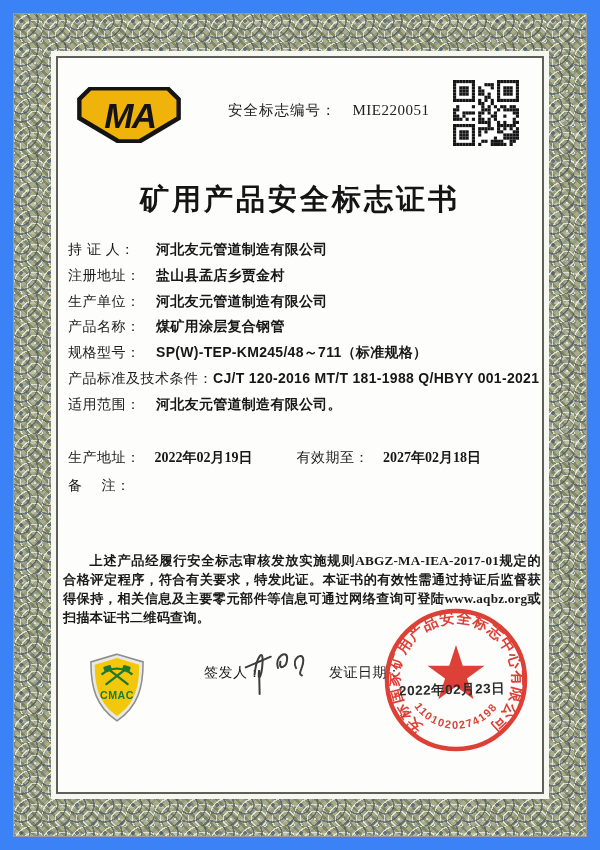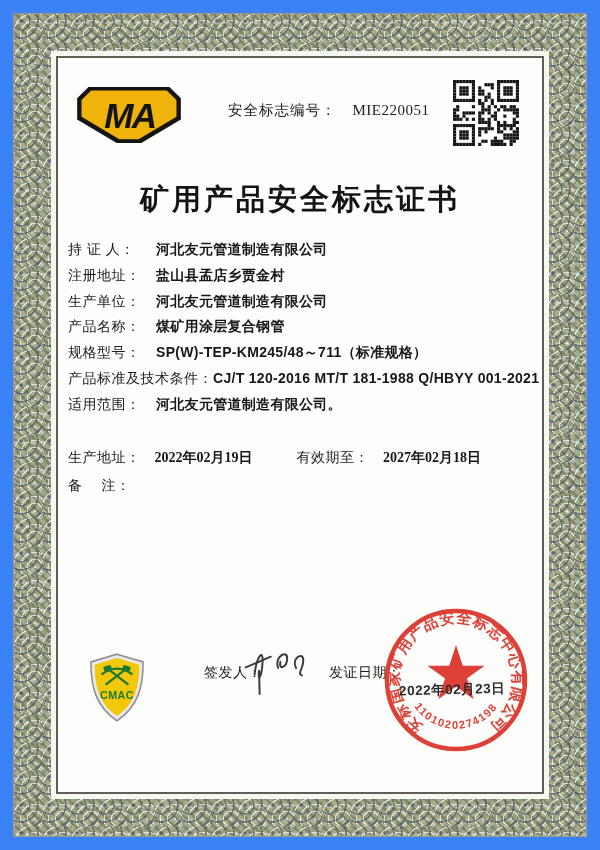--- a/index.html
+++ b/index.html
@@ -357,20 +357,21 @@
 
   <div class="abs dates-row">
     <span class="lbl">生产地址：</span>
     <span class="val">2022年02月19日</span>
     <span class="lbl second">有效期至：</span>
     <span class="val">2027年02月18日</span>
   </div>
 
   <div class="abs remark">备　 注：</div>
 
+  <div class="abs statement">上述产品经履行安全标志审核发放实施规则ABGZ-MA-IEA-2017-01规定的合格评定程序，符合有关要求，特发此证。本证书的有效性需通过持证后监督获得保持，相关信息及主要零元部件等信息可通过网络查询可登陆www.aqbz.org或扫描本证书二维码查询。</div>
 
   <div class="abs cmac">
     <svg viewBox="0 0 60 72" width="58" height="72">
       <path d="M30,1 L57,9 C57,35 52,55 30,70 C8,55 3,35 3,9 Z" fill="#e8e8e6" stroke="#8f8f8f" stroke-width="1.6"></path>
       <path d="M30,5 L53,12 C53,34 49,52 30,65 C11,52 7,34 7,12 Z" fill="#f3c70a"></path>
       <path d="M14,22 Q30,10 46,22" fill="none" stroke="#1c7a30" stroke-width="2.4"></path>
       <path d="M19,32 L41,15 M19,15 L41,32" stroke="#1c7a30" stroke-width="2.4" stroke-linecap="round"></path>
       <rect x="16" y="13" width="8" height="5" rx="1" fill="#1c7a30" transform="rotate(-18 20 15)"></rect>
       <rect x="36" y="13" width="8" height="5" rx="1" fill="#1c7a30" transform="rotate(18 40 15)"></rect>
       <text x="30" y="47" text-anchor="middle" font-family="Liberation Sans, sans-serif" font-size="11" font-weight="800" fill="#1c7a30" letter-spacing=".5">CMAC</text>

